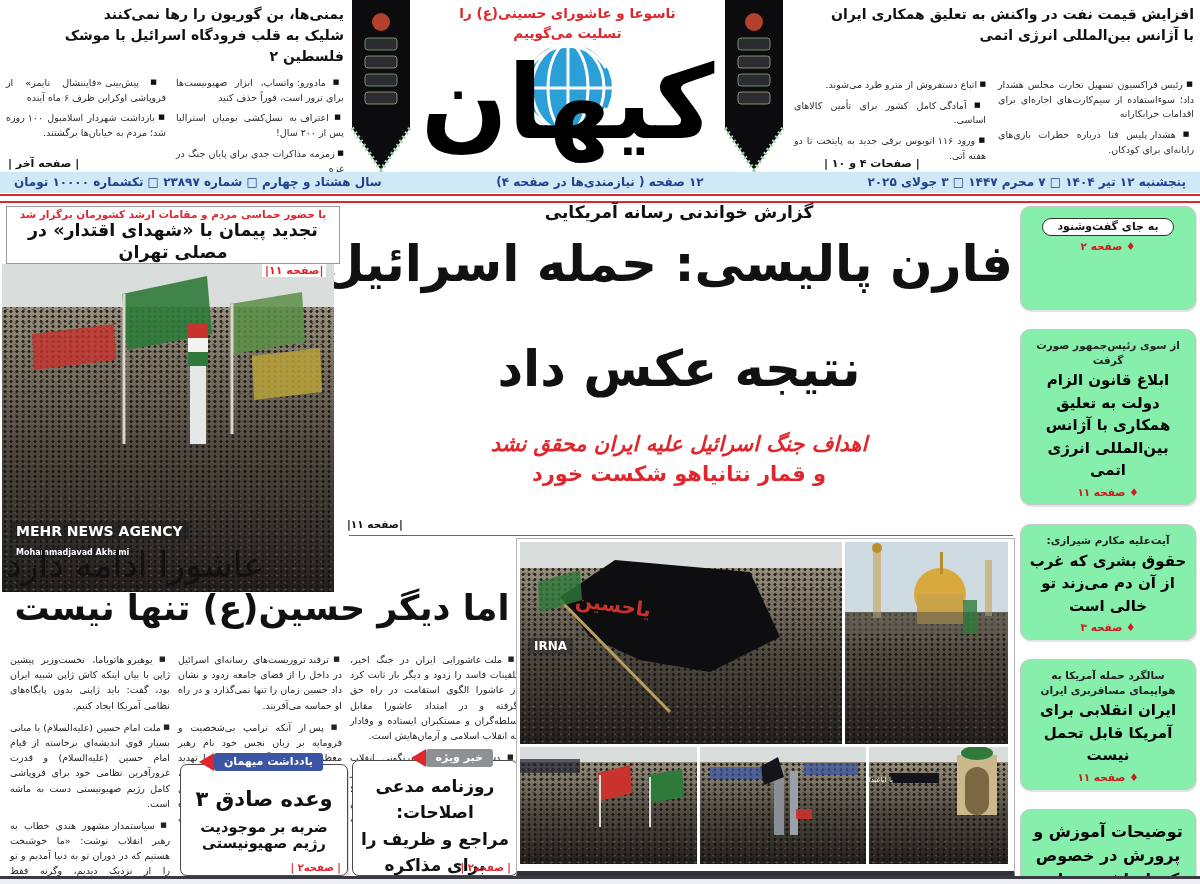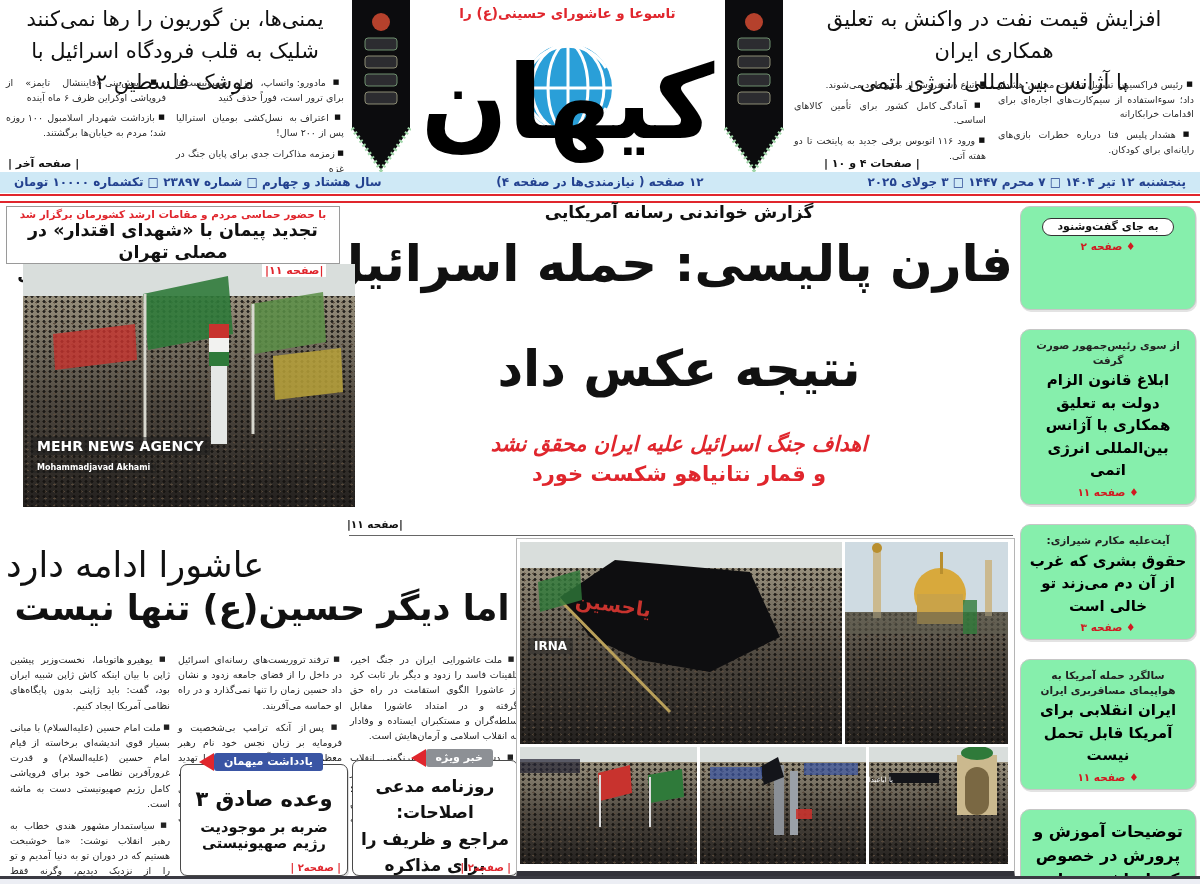--- a/index.html
+++ b/index.html
@@ -1,20 +1,20 @@
 <!DOCTYPE html>
 <html lang="fa"><head>
 <meta charset="utf-8">
 <style>
   html,body{margin:0;padding:0;background:#fff;}
   .page{position:relative;width:1200px;height:884px;background:#fff;overflow:hidden;
         font-family:"DejaVu Sans",sans-serif;direction:rtl;color:#111;}
   .abs{position:absolute;}
   
-  .tophead{font-weight:normal;text-align:center;line-height:1.5;font-size:21px;letter-spacing:-.3px;}
+  .tophead{font-weight:bold;text-align:right;line-height:1.5;font-size:14px;letter-spacing:-.3px;}
   .bul{font-size:9.5px;line-height:1.55;text-align:justify;color:#2b2b2b;margin:0 0 6px 0;}
   .bul::before{content:"■ ";font-size:7px;position:relative;top:-2px;color:#111;}
   .pageref{font-weight:bold;font-size:11px;color:#111;}
   .pageref-red{font-weight:bold;font-size:11px;color:#e0262d;}
   
   .condolence{color:#e0262d;font-weight:bold;font-size:13.5px;text-align:center;line-height:1.5;}
   .kayhan-logo{font-weight:bold;font-size:102px;line-height:1;color:#000;text-align:center;}
   
   .dateband{background:#cfe9f6;color:#23418f;font-weight:bold;font-size:12px;line-height:21px;}
   
@@ -85,20 +85,21 @@
       <polygon points="1,0 59,0 59,128 30,170 1,128" fill="#0c0c0e"></polygon>
       <polyline points="1,128 30,170 59,128" fill="none" stroke="#9fd6a8" stroke-width="4" stroke-dasharray="2 3"></polyline>
       <circle cx="30" cy="22" r="9" fill="#b5412c"></circle>
       <rect x="14" y="38" width="32" height="12" rx="3" fill="#2c2c30" stroke="#6f8f6f" stroke-width="1"></rect>
       <rect x="14" y="56" width="32" height="12" rx="3" fill="#2c2c30" stroke="#8c8c74" stroke-width="1"></rect>
       <rect x="14" y="74" width="32" height="12" rx="3" fill="#2c2c30" stroke="#6f8f6f" stroke-width="1"></rect>
       <rect x="14" y="92" width="32" height="12" rx="3" fill="#2c2c30" stroke="#8c8c74" stroke-width="1"></rect>
     </svg>
     <div class="abs condolence" style="left:100px;right:100px;top:3px;">
       <div>تاسوعا و عاشورای حسینی(ع) را</div>
+      <div>تسلیت می‌گوییم</div>
     </div>
     <svg class="abs" style="left:50%;top:42px;transform:translateX(-50%);" width="92" height="92" viewBox="0 0 92 92">
       <circle cx="46" cy="46" r="44" fill="#2a9fd8"></circle>
       <ellipse cx="46" cy="46" rx="20" ry="44" fill="none" stroke="#fff" stroke-width="3"></ellipse>
       <ellipse cx="46" cy="46" rx="36" ry="44" fill="none" stroke="#fff" stroke-width="3"></ellipse>
       <line x1="46" y1="2" x2="46" y2="90" stroke="#fff" stroke-width="3"></line>
       <line x1="2" y1="46" x2="90" y2="46" stroke="#fff" stroke-width="3"></line>
       <path d="M8,24 A44,44 0 0,1 84,24" fill="none" stroke="#fff" stroke-width="3" transform="translate(0,2)"></path>
       <path d="M8,68 A44,44 0 0,0 84,68" fill="none" stroke="#fff" stroke-width="3" transform="translate(0,-2)"></path>
     </svg>
@@ -135,21 +136,21 @@
     <div class="lead-sub">و قمار نتانیاهو شکست خورد</div>
     <div class="abs pageref" style="left:2px;bottom:6px;font-size:10.5px;">|صفحه ۱۱|</div>
     <div class="abs" style="left:4px;right:0;bottom:0;border-bottom:1.5px solid #666;"></div>
   </section>
 
   <section class="abs" style="left:6px;top:206px;width:332px;height:56px;border:1px solid #9a9a9a;background:#fff;">
     <div style="color:#e0262d;font-size:10.5px;font-weight:bold;text-align:center;margin-top:1px;">با حضور حماسی مردم و مقامات ارشد کشورمان برگزار شد</div>
     <div style="font-size:17.5px;font-weight:bold;text-align:center;line-height:1.25;">تجدید پیمان با «شهدای اقتدار» در مصلی تهران</div>
     <div style="font-size:17.5px;font-weight:bold;text-align:center;line-height:1.25;">اسرائیل را از صفحه روزگار محو می کنیم</div>
   </section>
-  <div class="ph" style="left:23px;top:264px;width:332px;height:243px;">
+  <div class="ph" style="left:2px;top:264px;width:332px;height:328px;">
     <svg width="332" height="266" viewBox="0 0 332 266">
       <polygon points="120,30 205,12 210,70 125,86" fill="#2f7a3a" opacity=".9"></polygon>
       <polygon points="228,40 300,28 303,78 231,90" fill="#5a8f46" opacity=".85"></polygon>
       <polygon points="250,92 318,84 320,128 252,136" fill="#b9a23a" opacity=".85"></polygon>
       <rect x="188" y="60" width="16" height="120" fill="#e5e8e6"></rect>
       <rect x="186" y="60" width="20" height="14" fill="#c8332e"></rect>
       <rect x="186" y="74" width="20" height="14" fill="#f2f2f0"></rect>
       <rect x="186" y="88" width="20" height="14" fill="#2f7a3a"></rect>
       <polygon points="30,70 112,60 114,96 32,106" fill="#c8332e" opacity=".8"></polygon>
       <line x1="122" y1="30" x2="122" y2="180" stroke="#d8d8cf" stroke-width="3"></line>

